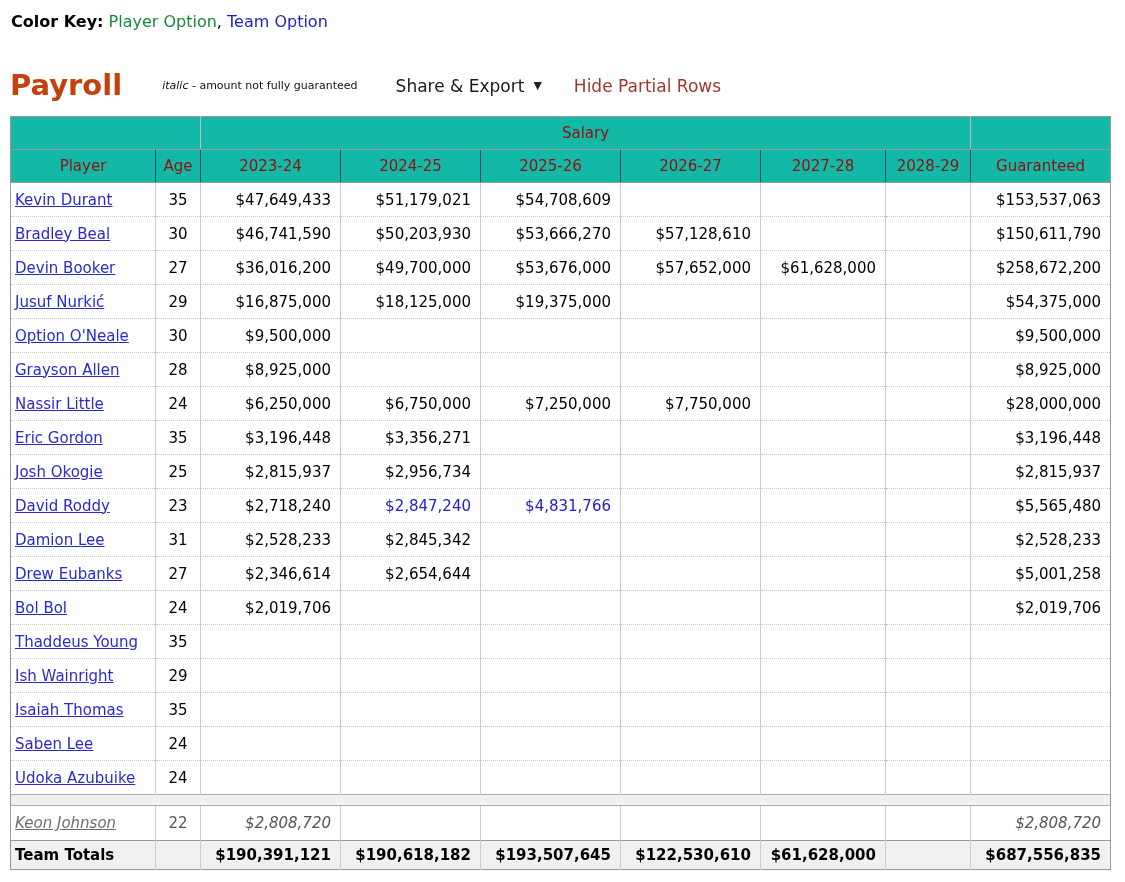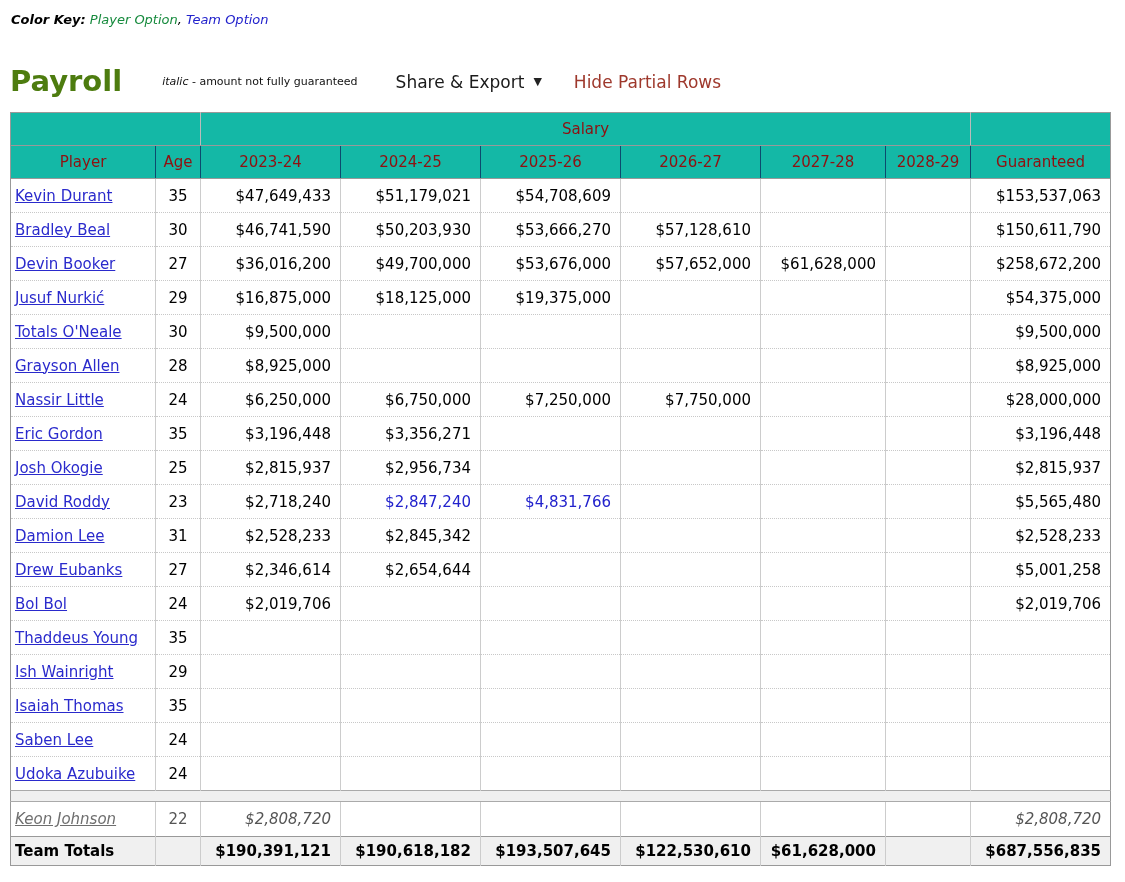--- a/index.html
+++ b/index.html
@@ -5,28 +5,28 @@
   * { box-sizing: border-box; }
   html,body { margin:0; padding:0; background:#fff; }
   body {
     font-family: "DejaVu Sans", "Liberation Sans", sans-serif;
     color:#000;
     width:1125px;
     padding:10px 10px 8px 10px;
   }
 
   
-  .colorkey { font-size:13px; margin:2px 0 0 1px;font-style:italic; }
+  .colorkey { font-size:16px; margin:2px 0 0 1px; }
   .colorkey .ck-label { font-weight:bold; }
   .colorkey .ck-green { color:#168a3d; }
   .colorkey .ck-blue  { color:#2222cc; }
 
   
   .titlebar { display:flex; align-items:center; margin:40px 0 16px 0; }
-  .page-title { font-size:29px; font-weight:bold; color:#4d7c0f; margin:0; line-height:1; }
+  .page-title { font-size:29px; font-weight:bold; color:#c2410c; margin:0; line-height:1; }
   .note { margin-left:40px; font-size:11px; color:#111; }
   .note .it { font-style:italic; }
   .share { margin-left:38px; font-size:17px; color:#1a1a1a; cursor:pointer; display:flex; align-items:center; }
   .share .caret { font-size:11px; margin-left:9px; color:#222; }
   .hide-partial { margin-left:32px; font-size:17px; color:#9e382c; cursor:pointer; }
 
   
   table { border-collapse:collapse; width:1100px; font-size:15px; table-layout:fixed; border:1px solid #999; }
   col.c-player { width:145px; } col.c-age { width:45px; }
   col.c-y1,col.c-y2,col.c-y3,col.c-y4 { width:140px; }
@@ -145,21 +145,21 @@
         <td class="age">29</td>
         <td class="num ">$16,875,000</td>
         <td class="num ">$18,125,000</td>
         <td class="num ">$19,375,000</td>
         <td class="num "></td>
         <td class="num "></td>
         <td class="num "></td>
         <td class="num">$54,375,000</td>
       </tr>
       <tr>
-        <td class="player"><a class="plink">Totals O'Neale</a></td>
+        <td class="player"><a class="plink">Option O'Neale</a></td>
         <td class="age">30</td>
         <td class="num ">$9,500,000</td>
         <td class="num "></td>
         <td class="num "></td>
         <td class="num "></td>
         <td class="num "></td>
         <td class="num "></td>
         <td class="num">$9,500,000</td>
       </tr>
       <tr>

